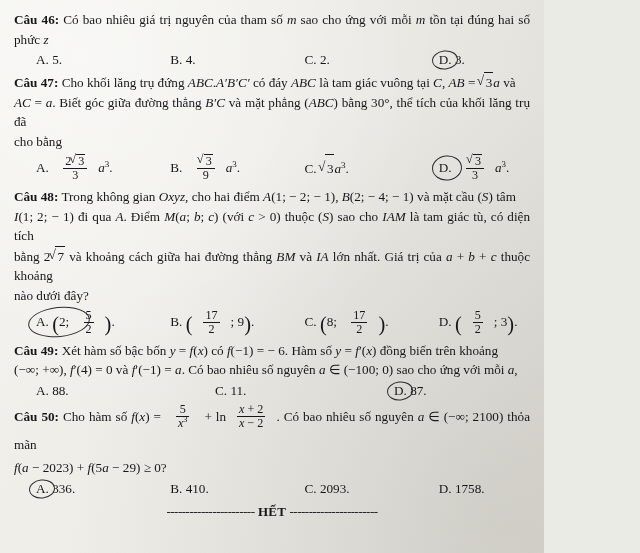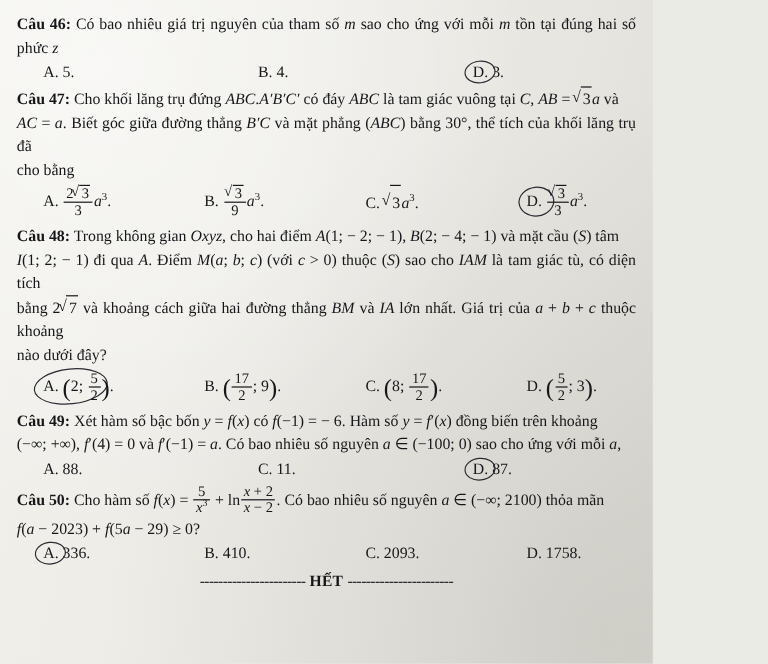--- a/index.html
+++ b/index.html
@@ -89,21 +89,21 @@
     height: 25px;
   }
 
   
   .frac {
     display: inline-block;
     vertical-align: middle;
     text-align: center;
     line-height: 1.06;
     font-size: 0.92em;
-    margin: 0 1px;
+    margin: 0 11px;
     position: relative;
     top: -1px;
   }
   .frac .num { display: block; padding: 0 2px; }
   .frac .den { display: block; border-top: 1.1px solid #17171a; padding: 0 2px; }
 
   .sqrt {
     display: inline-block;
     position: relative;
     padding-left: 5px;
@@ -168,20 +168,24 @@
       <div class="answers indent">
         <div class="ans">
           <span class="lab">A.</span>
           <span>5.</span>
         </div>
         <div class="ans">
           <span class="lab">B.</span>
           <span>4.</span>
         </div>
         <div class="ans">
+          <span class="lab">C.</span>
+          <span>2.</span>
+        </div>
+        <div class="ans">
           <span class="circle"><span class="lab">D.</span></span>
           <span>3.</span>
         </div>
       </div>
     </div>
 
     <div class="q">
       <div class="qline">
         <span class="qnum">Câu 47:</span>
         Cho khối lăng trụ đứng <span class="it">ABC</span>.<span class="it">A′B′C′</span> có đáy <span class="it">ABC</span> là tam giác vuông tại <span class="it">C</span>, <span class="it">AB</span> = <span class="sqrt"><span class="rad">3</span></span><span class="it">a</span> và

